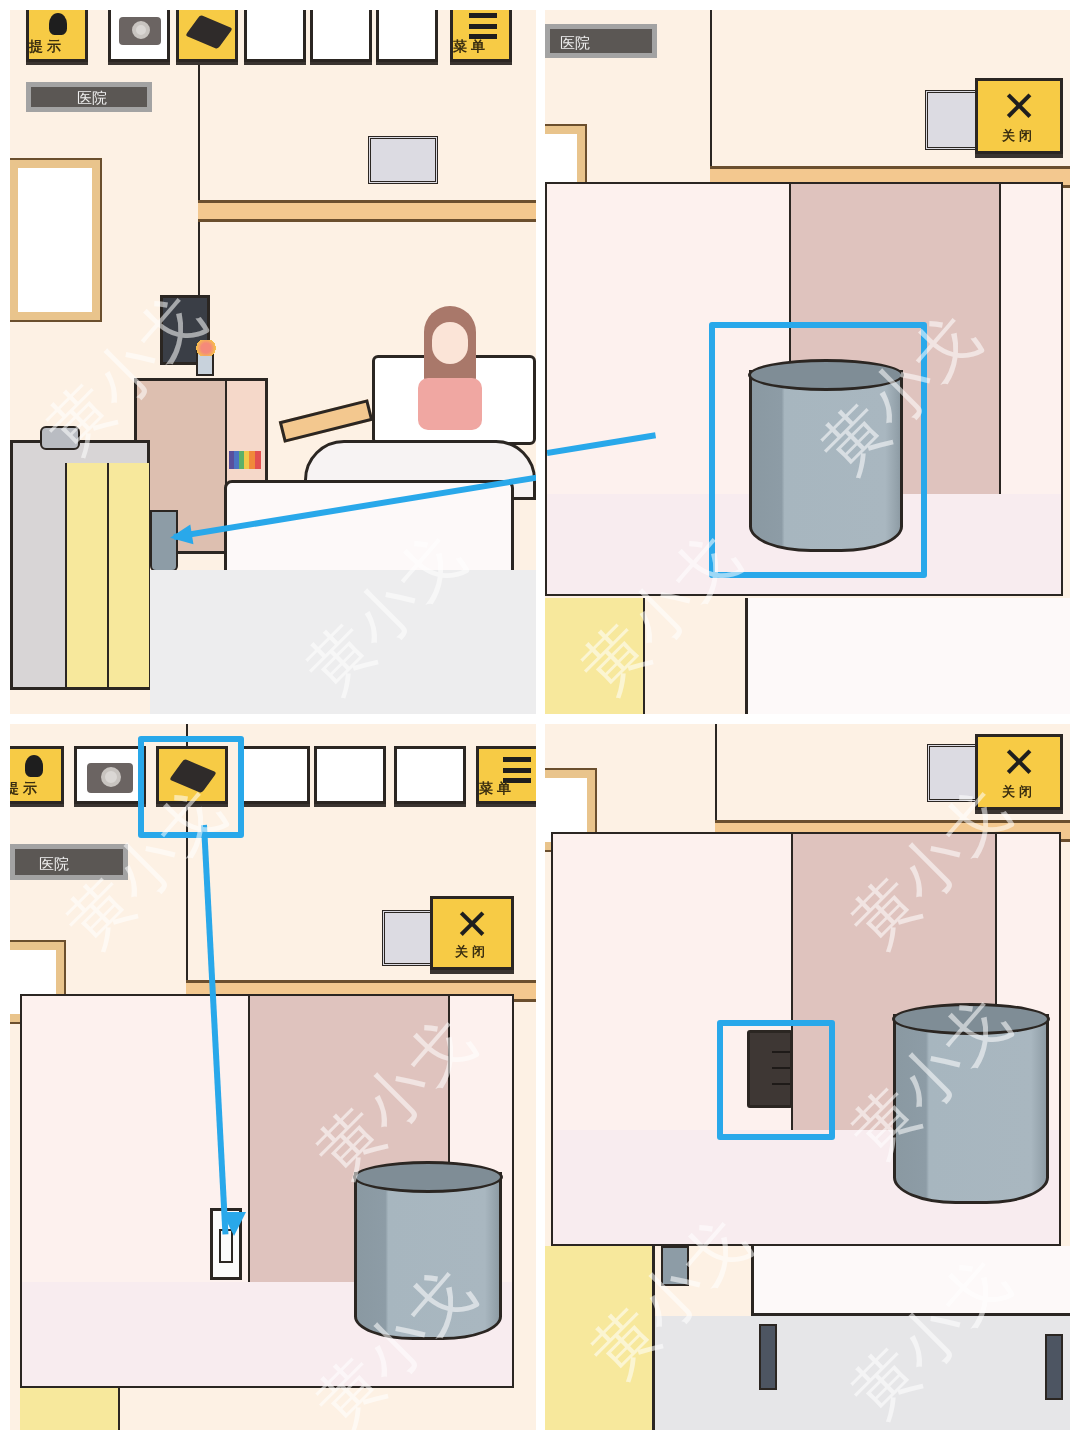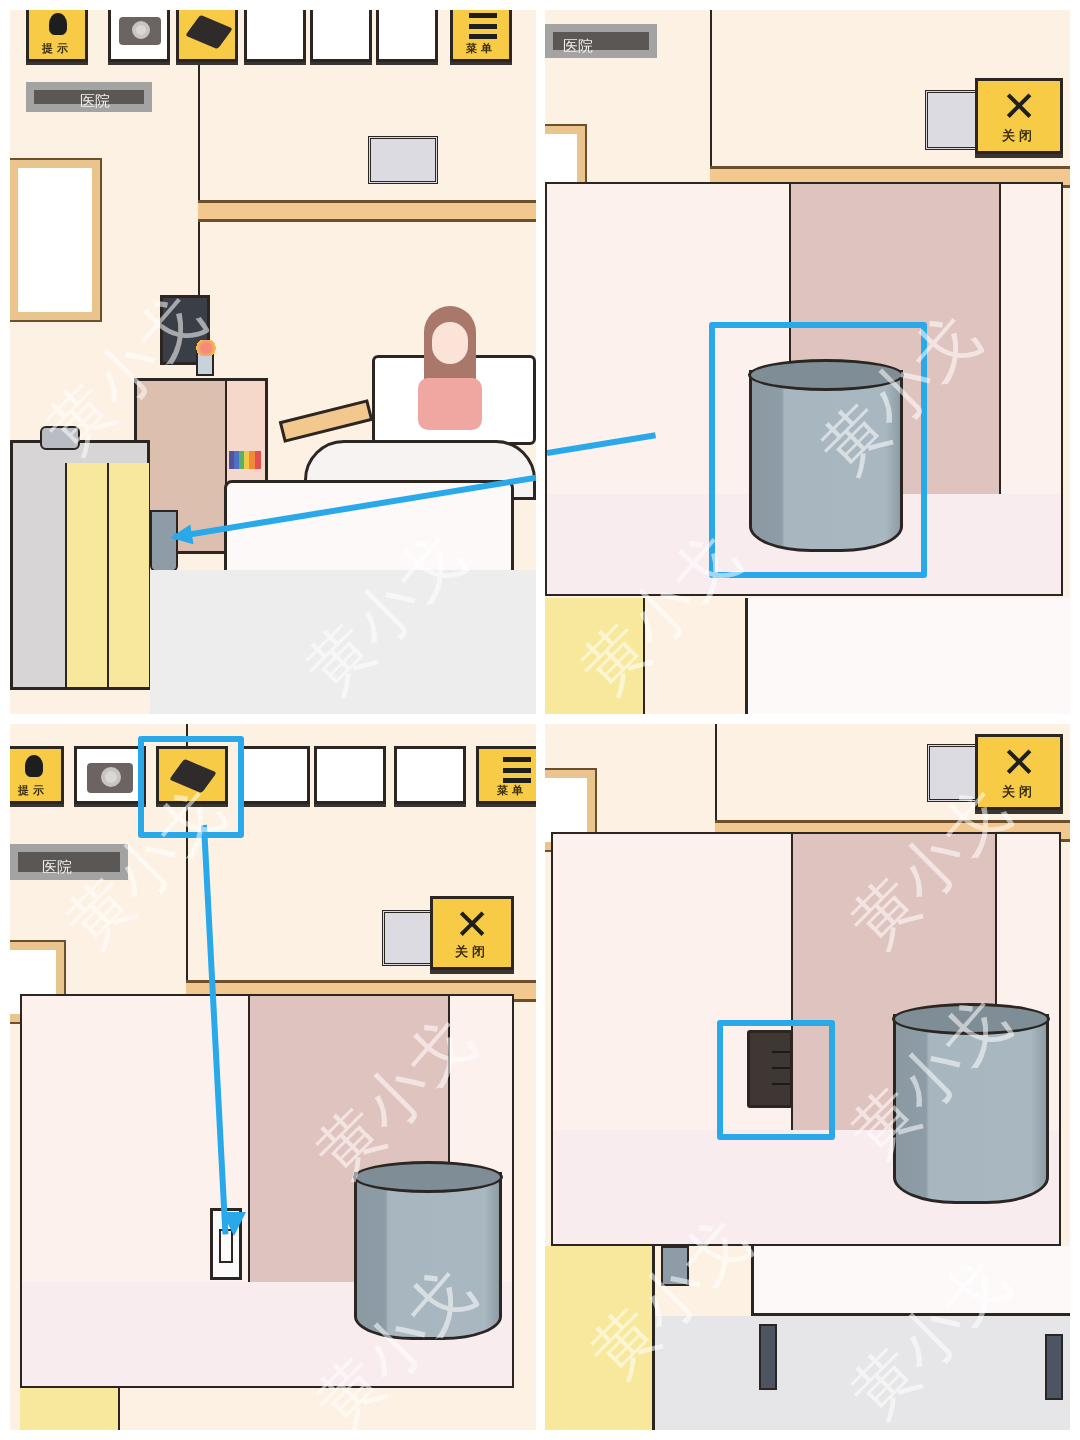--- a/index.html
+++ b/index.html
@@ -2,22 +2,22 @@
 <html><head>
 <meta charset="utf-8">
 <style>
   * { box-sizing: border-box; margin: 0; padding: 0; }
   body { width: 1080px; height: 1440px; background: #ffffff; position: relative; overflow: hidden; font-family: "DejaVu Sans", sans-serif; }
   .panel { position: absolute; overflow: hidden; background: #fdf1e4; }
   .abs { position: absolute; }
   
   .slot { position: absolute; width: 62px; height: 58px; border: 3px solid #2b2622; background: #ffffff; box-shadow: 0 3px 0 #3a3430; }
   .slot.yellow { background: #f7cb45; }
-  .slot .lbl { position: absolute; bottom: 3px; left: 0; right: 0; text-align: center; font-size: 11px; font-weight: bold; color: #3a2e10; letter-spacing: 4px; }
-  .loc-tag { position: absolute; background: #5b5754; border: 8px solid #a3a3a3; color: #f0f0f0; font-size: 15px; padding-left: 10px; line-height: 22px; }
+  .slot .lbl { position: absolute; bottom: 3px; left: 0; right: 0; text-align: left; font-size: 14px; font-weight: bold; color: #3a2e10; letter-spacing: 4px; }
+  .loc-tag { position: absolute; background: #5b5754; border: 5px solid #a3a3a3; color: #f0f0f0; font-size: 15px; padding-left: 10px; line-height: 22px; }
   .close-btn { position: absolute; width: 88px; height: 76px; background: #f7cb45; border: 3px solid #2b2622; box-shadow: 0 4px 0 #3a3430; }
   .close-btn .x { position: absolute; top: 2px; left: 0; right: 0; text-align: center; font-size: 42px; font-weight: bold; color: #1e1e1e; line-height: 48px; }
   .close-btn .lbl { position: absolute; bottom: 6px; left: 0; right: 0; text-align: center; font-size: 13px; font-weight: bold; color: #3a2e10; letter-spacing: 4px; }
   .zoom-view { position: absolute; background: #fdf1ee; border: 2px solid #2b2622; overflow: hidden; }
   .pink-wall { position: absolute; background: #dfc3be; border-left: 2px solid #2b2622; border-right: 2px solid #2b2622; }
   .floor { position: absolute; background: #f8ecef; }
   .bin { position: absolute; background: linear-gradient(90deg,#8a99a2 0%,#8d9ca6 20%,#a7b6bf 22%,#a9b7c0 90%,#8e9ca5 100%); border: 3px solid #2b2622; border-radius: 0 0 40% 40% / 0 0 14% 14%; }
   .bin::before { content:""; position:absolute; left:-4px; right:-4px; top:-14px; height:26px; border:3px solid #2b2622; border-radius:50%; background:#7f8d96; }
   .hl-box { position: absolute; border: 6px solid #29a8ea; border-radius: 3px; }
   .arrow-line { position: absolute; height: 6px; background: #29a8ea; transform-origin: 0 50%; }

